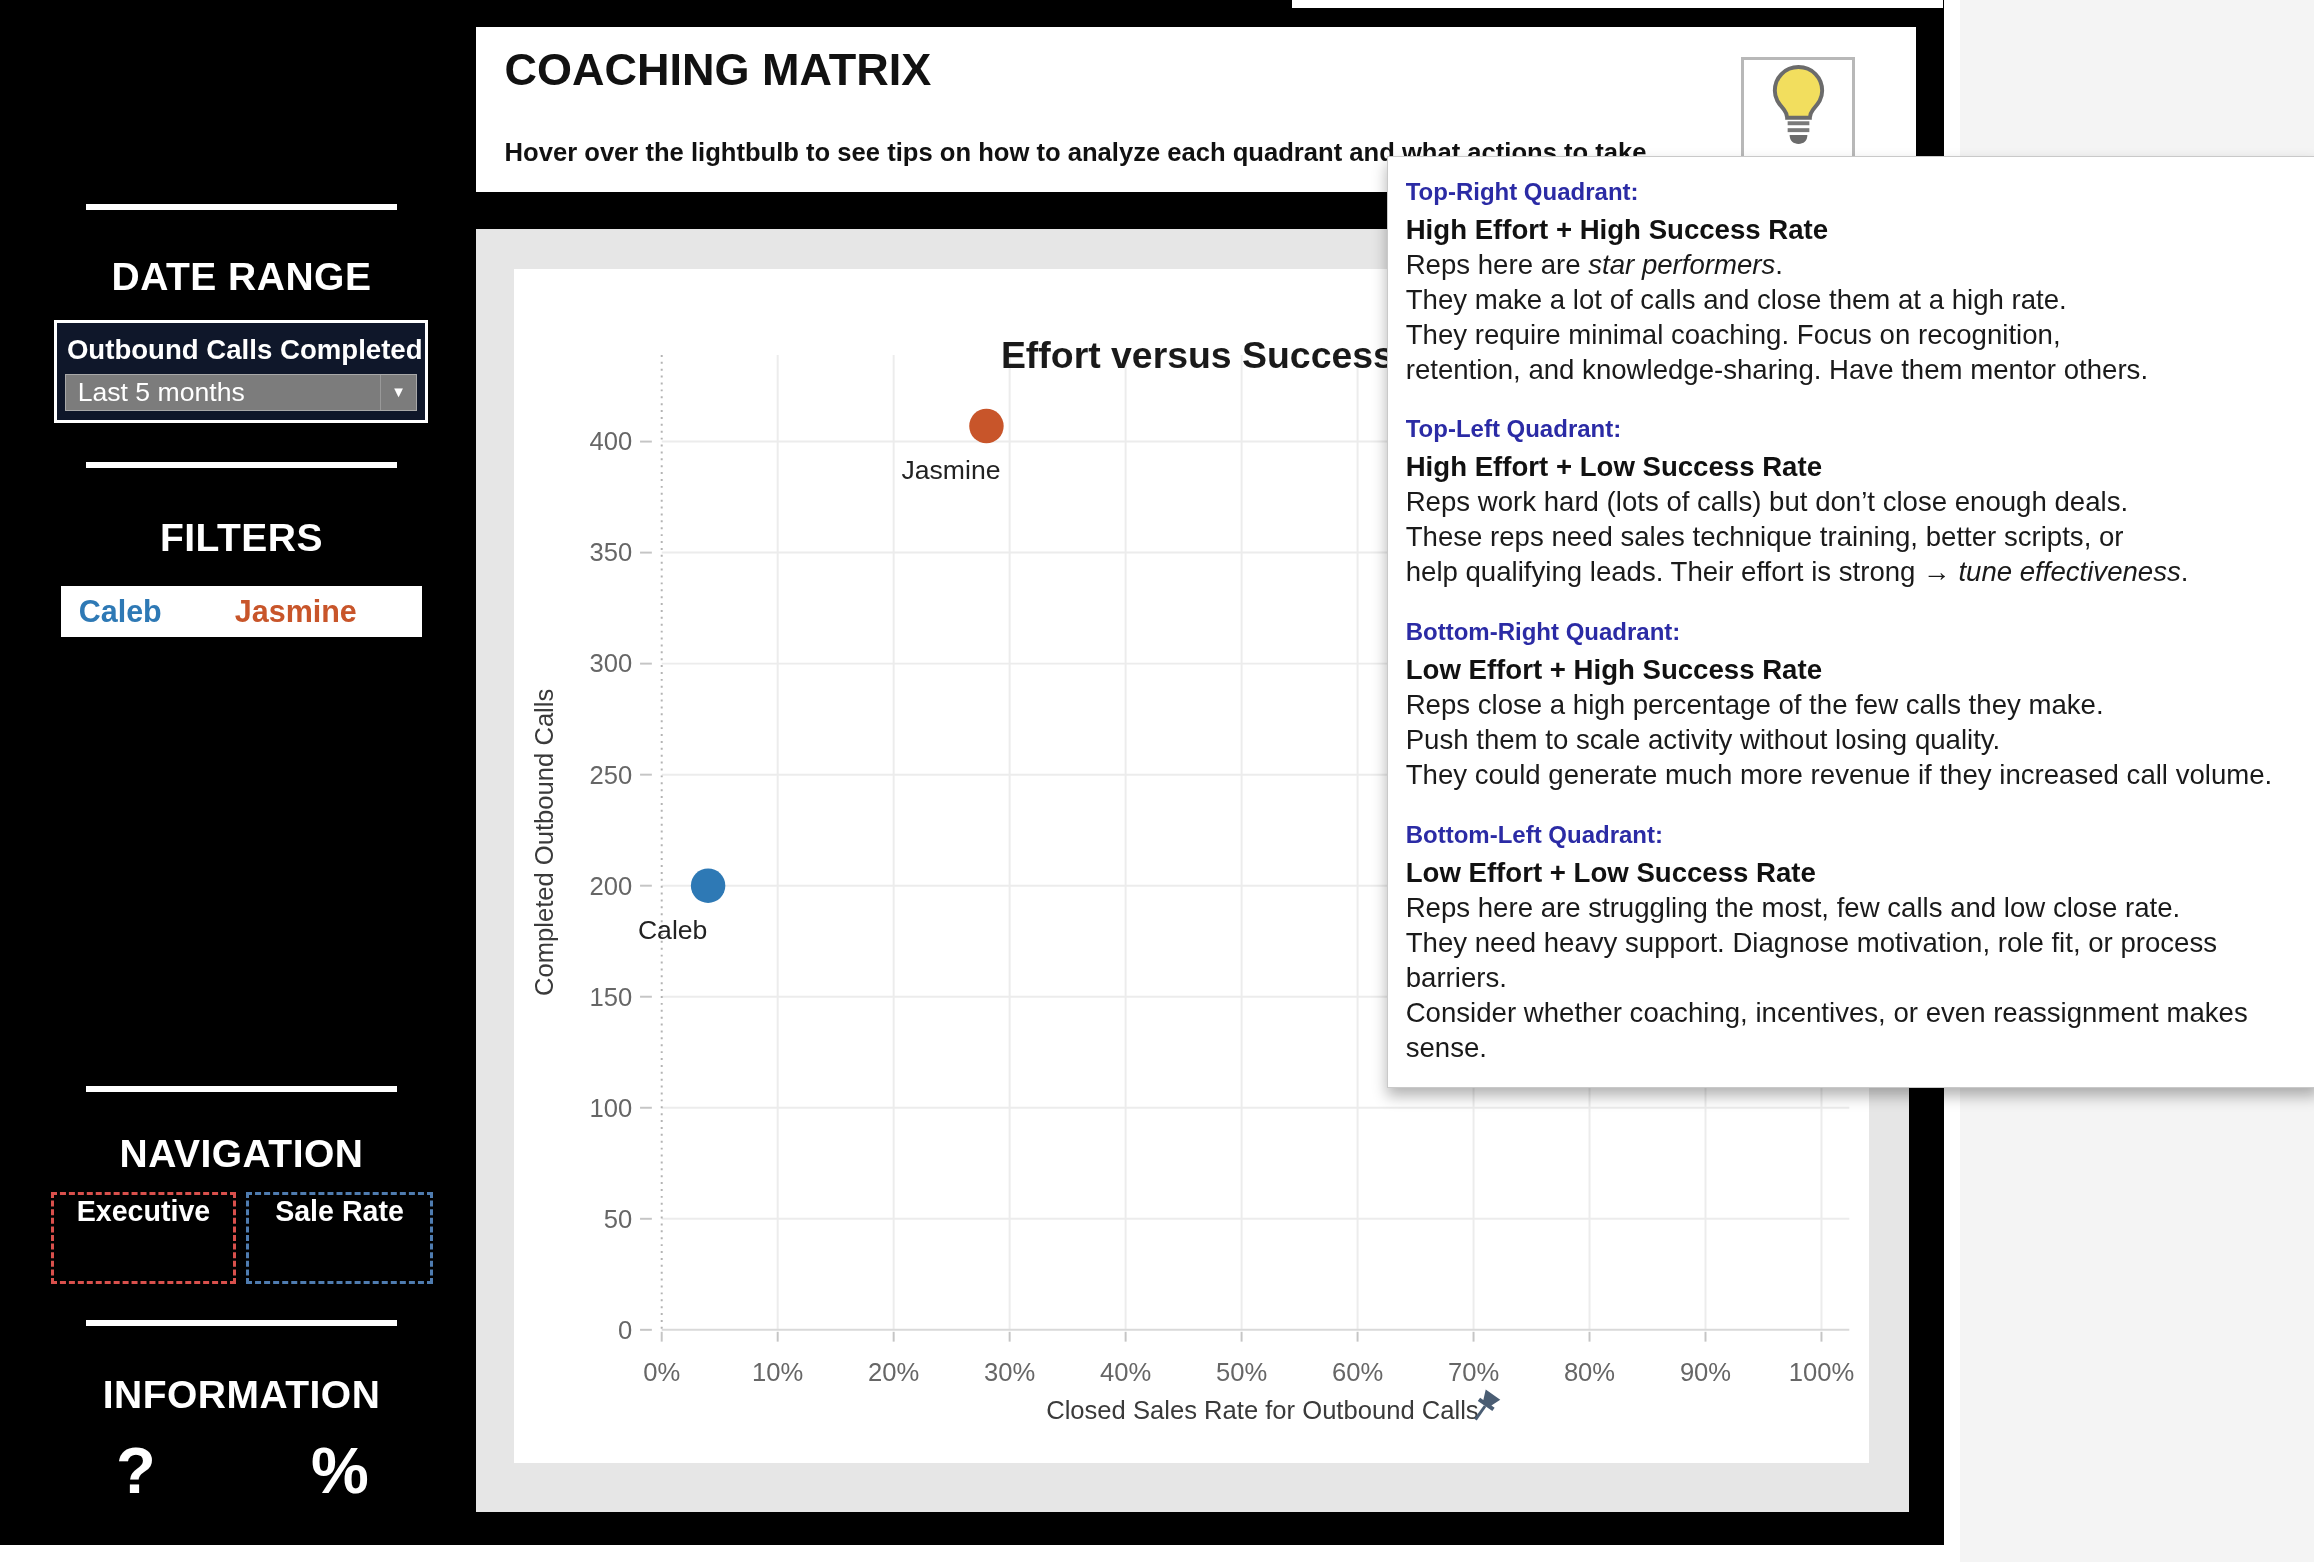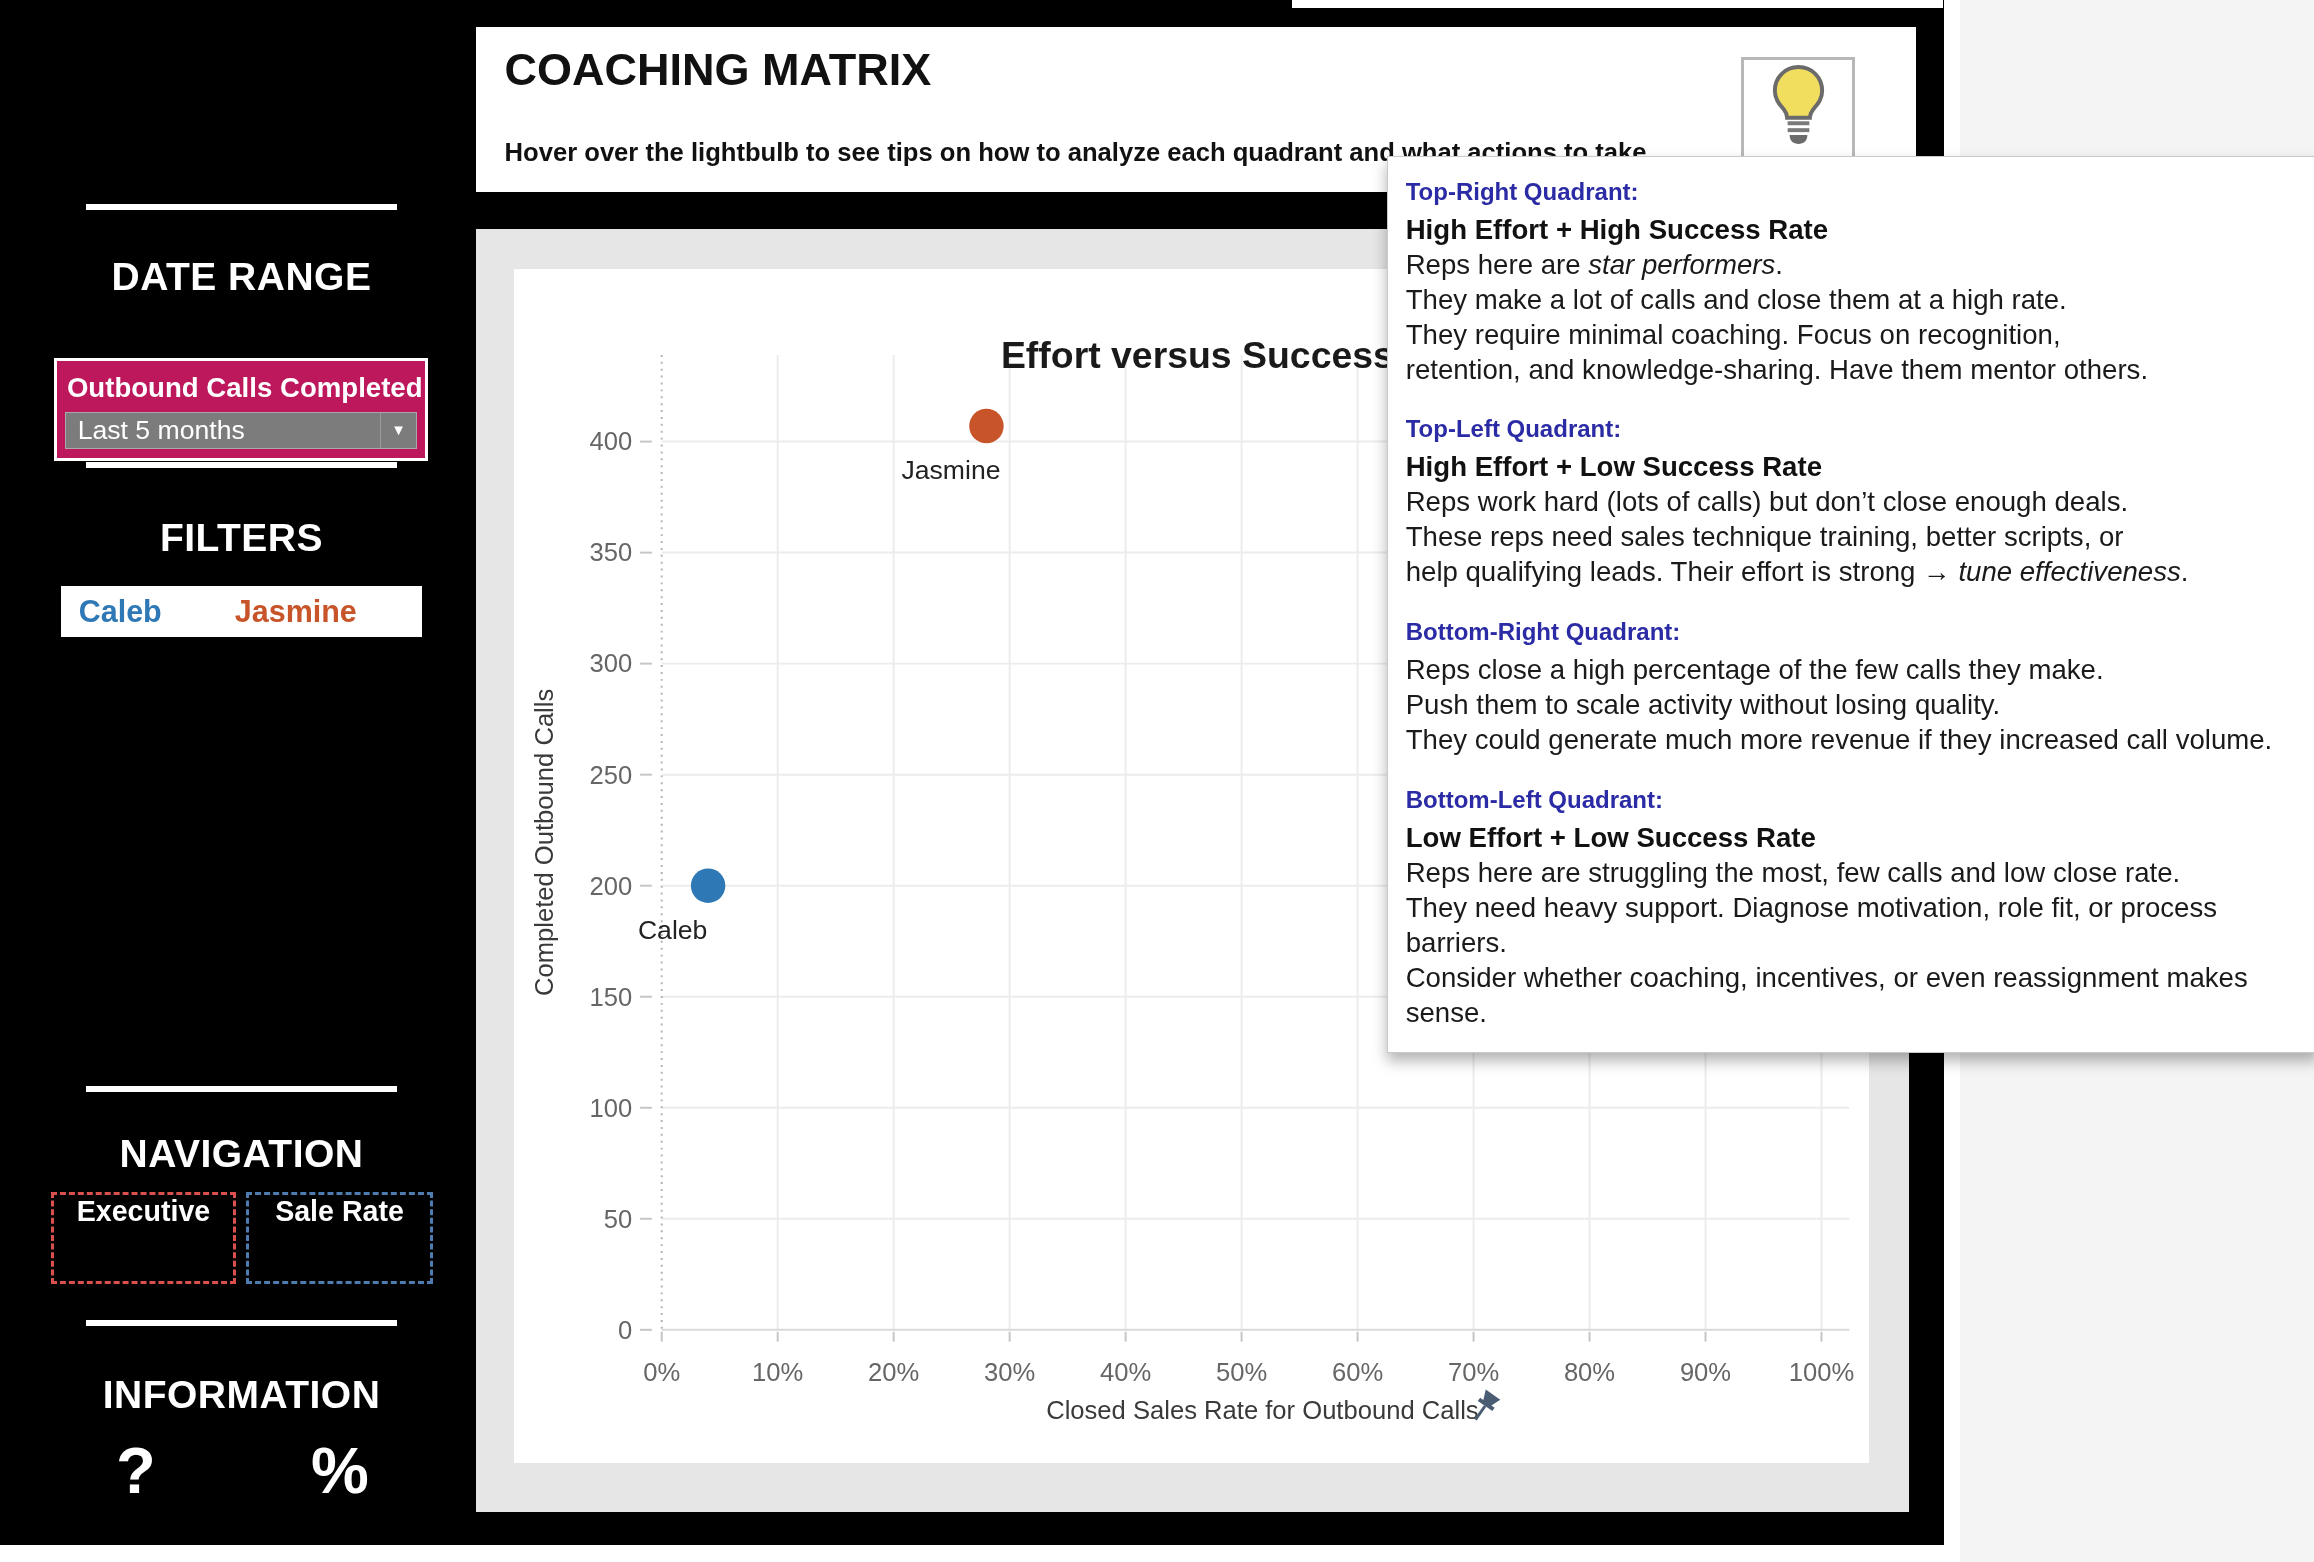--- a/index.html
+++ b/index.html
@@ -9,21 +9,21 @@
   .black-canvas{position:absolute;left:0;top:0;width:1944px;height:1545px;background:#000;}
   .top-sliver{position:absolute;left:1292px;top:0;width:651px;height:7.9px;background:#fff;}
   .page-right{position:absolute;left:1960px;top:0;width:355px;height:1562px;background:#f4f4f4;}
 
   
   .rule{position:absolute;left:86px;width:311px;height:5.9px;background:#fff;}
   .side-heading{position:absolute;left:0;width:483px;text-align:center;color:#fff;
     font-size:39px;font-weight:bold;letter-spacing:0.5px;line-height:47px;}
 
   .date-box{position:absolute;left:54px;top:320px;width:374px;height:103px;
-    border:3px solid #fff;box-sizing:border-box;background:#be185d;margin-top:38px;}
+    border:3px solid #fff;box-sizing:border-box;background:#0f172a;}
   .date-box-label{margin:9.9px 0 0 9.9px;color:#fff;font-size:27.6px;font-weight:bold;line-height:33px;}
   .dropdown{position:absolute;left:7.9px;right:7.9px;bottom:8.9px;height:37px;background:#7c7c7c;
     border:1px solid #a8a8a8;box-sizing:border-box;cursor:pointer;}
   .dropdown-value{position:absolute;left:11.8px;top:0;line-height:35px;color:#fff;font-size:26.6px;}
   .dropdown-arrow{position:absolute;right:0;top:0;width:35px;height:35px;border-left:1px solid #999;
     color:#fff;font-size:14.8px;text-align:center;line-height:35px;}
 
   .filters-box{position:absolute;left:61px;top:586px;width:361px;height:51px;background:#fff;
     display:flex;align-items:center;}
   .filter-item{font-size:30.5px;font-weight:bold;cursor:pointer;}
@@ -205,20 +205,21 @@
     <div class="tt-line"><span>They require minimal coaching. Focus on recognition,</span></div>
     <div class="tt-line"><span>retention, and knowledge-sharing. Have them mentor others.</span></div>
 
     <div class="tt-heading" style="color: rgb(43, 43, 165);">Top-Left Quadrant:</div>
     <div class="tt-bold">High Effort + Low Success Rate</div>
     <div class="tt-line"><span>Reps work hard (lots of calls) but don’t close enough deals.</span></div>
     <div class="tt-line"><span>These reps need sales technique training, better scripts, or</span></div>
     <div class="tt-line"><span>help qualifying leads. Their effort is strong → </span><i>tune effectiveness</i><span>.</span></div>
 
     <div class="tt-heading" style="color: rgb(43, 43, 165);">Bottom-Right Quadrant:</div>
+    <div class="tt-bold">Low Effort + High Success Rate</div>
     <div class="tt-line"><span>Reps close a high percentage of the few calls they make.</span></div>
     <div class="tt-line"><span>Push them to scale activity without losing quality.</span></div>
     <div class="tt-line"><span>They could generate much more revenue if they increased call volume.</span></div>
 
     <div class="tt-heading" style="color: rgb(43, 43, 165);">Bottom-Left Quadrant:</div>
     <div class="tt-bold">Low Effort + Low Success Rate</div>
     <div class="tt-line"><span>Reps here are struggling the most, few calls and low close rate.</span></div>
     <div class="tt-line"><span>They need heavy support. Diagnose motivation, role fit, or process barriers.</span></div>
     <div class="tt-line"><span>Consider whether coaching, incentives, or even reassignment makes sense.</span></div>
 

